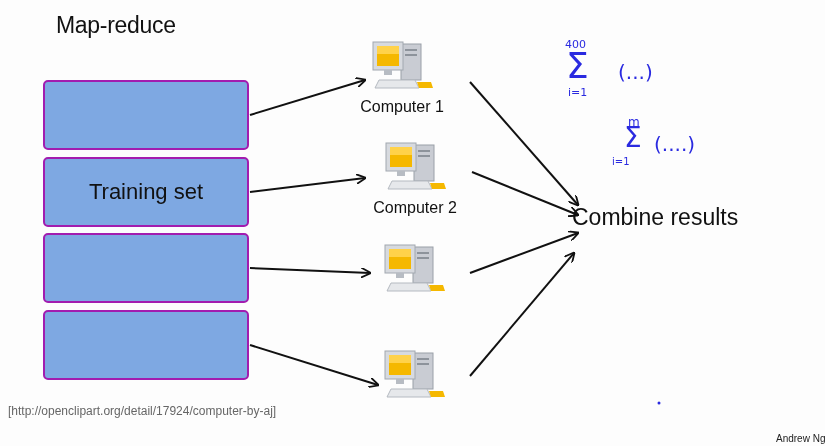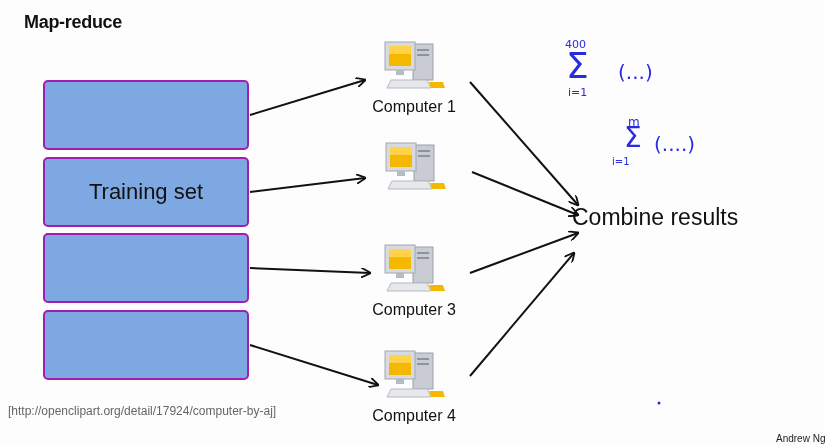--- a/index.html
+++ b/index.html
@@ -3,22 +3,22 @@
   <meta charset="utf-8">
   <style>
     html, body { margin: 0; padding: 0; }
     body {
       width: 825px; height: 446px; position: relative; overflow: hidden;
       background: #fdfdfd;
       font-family: "Liberation Sans", "DejaVu Sans", sans-serif;
       color: #111;
     }
     .title {
-      position: absolute; left: 24px; top: 12px;
-      font-size: 18px; font-weight: bold; letter-spacing: -0.3px;
+      position: absolute; left: 56px; top: 12px;
+      font-size: 23px; font-weight: normal; letter-spacing: -0.3px;
     }
     .block {
       position: absolute; left: 43px; width: 206px; height: 70px;
       background: #7ea8e2; border: 2px solid #a21caf; border-radius: 5px;
       box-sizing: border-box; display: flex; align-items: center; justify-content: center;
       font-size: 22px; color: #111;
     }
     .computer {
       position: absolute; width: 110px; text-align: center;
     }
@@ -56,21 +56,21 @@
   <line x1="250" y1="192" x2="365" y2="178" stroke="#111" stroke-width="2" marker-end="url(#ah)"></line>
   <line x1="250" y1="268" x2="370" y2="273" stroke="#111" stroke-width="2" marker-end="url(#ah)"></line>
   <line x1="250" y1="345" x2="378" y2="385" stroke="#111" stroke-width="2" marker-end="url(#ah)"></line>
   <line x1="470" y1="82" x2="578" y2="205" stroke="#111" stroke-width="2" marker-end="url(#ah)"></line>
   <line x1="472" y1="172" x2="578" y2="215" stroke="#111" stroke-width="2" marker-end="url(#ah)"></line>
   <line x1="470" y1="273" x2="578" y2="233" stroke="#111" stroke-width="2" marker-end="url(#ah)"></line>
   <line x1="470" y1="376" x2="574" y2="253" stroke="#111" stroke-width="2" marker-end="url(#ah)"></line>
   <circle cx="659" cy="403" r="1.5" fill="#2a2ae0"></circle>
 </svg>
 
-<div class="computer" style="left:359px;top:40px">
+<div class="computer" style="left:347px;top:40px">
   <svg class="icon" viewBox="0 0 70 56">
     <rect x="34" y="4" width="20" height="36" fill="#c9ccd3" stroke="#9aa0a8"></rect>
     <rect x="38" y="9" width="12" height="2" fill="#8d939b"></rect>
       <rect x="38" y="14" width="12" height="2" fill="#8d939b"></rect>
     <rect x="6" y="2" width="30" height="28" fill="#d7dadf" stroke="#a2a8b0"></rect>
     <rect x="10" y="6" width="22" height="20" fill="#f5b800"></rect>
       <rect x="10" y="6" width="22" height="8" fill="#ffd24a"></rect>
     <rect x="17" y="30" width="8" height="5" fill="#b7bcc3"></rect>
     <polygon points="12,40 48,40 52,48 8,48" fill="#e6e8eb" stroke="#b5bac1"></polygon>
     <polygon points="50,42 64,42 66,48 52,48" fill="#f5b800"></polygon>
@@ -82,48 +82,47 @@
     <rect x="34" y="4" width="20" height="36" fill="#c9ccd3" stroke="#9aa0a8"></rect>
     <rect x="38" y="9" width="12" height="2" fill="#8d939b"></rect>
       <rect x="38" y="14" width="12" height="2" fill="#8d939b"></rect>
     <rect x="6" y="2" width="30" height="28" fill="#d7dadf" stroke="#a2a8b0"></rect>
     <rect x="10" y="6" width="22" height="20" fill="#f5b800"></rect>
       <rect x="10" y="6" width="22" height="8" fill="#ffd24a"></rect>
     <rect x="17" y="30" width="8" height="5" fill="#b7bcc3"></rect>
     <polygon points="12,40 48,40 52,48 8,48" fill="#e6e8eb" stroke="#b5bac1"></polygon>
     <polygon points="50,42 64,42 66,48 52,48" fill="#f5b800"></polygon>
   </svg>
+  <div class="label">Computer 2</div>
 </div>
 <div class="computer" style="left:359px;top:243px">
   <svg class="icon" viewBox="0 0 70 56">
     <rect x="34" y="4" width="20" height="36" fill="#c9ccd3" stroke="#9aa0a8"></rect>
     <rect x="38" y="9" width="12" height="2" fill="#8d939b"></rect>
       <rect x="38" y="14" width="12" height="2" fill="#8d939b"></rect>
     <rect x="6" y="2" width="30" height="28" fill="#d7dadf" stroke="#a2a8b0"></rect>
     <rect x="10" y="6" width="22" height="20" fill="#f5b800"></rect>
       <rect x="10" y="6" width="22" height="8" fill="#ffd24a"></rect>
     <rect x="17" y="30" width="8" height="5" fill="#b7bcc3"></rect>
     <polygon points="12,40 48,40 52,48 8,48" fill="#e6e8eb" stroke="#b5bac1"></polygon>
     <polygon points="50,42 64,42 66,48 52,48" fill="#f5b800"></polygon>
   </svg>
-  <div class="label">Computer 3</div>
 </div>
 <div class="computer" style="left:359px;top:349px">
   <svg class="icon" viewBox="0 0 70 56">
     <rect x="34" y="4" width="20" height="36" fill="#c9ccd3" stroke="#9aa0a8"></rect>
     <rect x="38" y="9" width="12" height="2" fill="#8d939b"></rect>
       <rect x="38" y="14" width="12" height="2" fill="#8d939b"></rect>
     <rect x="6" y="2" width="30" height="28" fill="#d7dadf" stroke="#a2a8b0"></rect>
     <rect x="10" y="6" width="22" height="20" fill="#f5b800"></rect>
       <rect x="10" y="6" width="22" height="8" fill="#ffd24a"></rect>
     <rect x="17" y="30" width="8" height="5" fill="#b7bcc3"></rect>
     <polygon points="12,40 48,40 52,48 8,48" fill="#e6e8eb" stroke="#b5bac1"></polygon>
     <polygon points="50,42 64,42 66,48 52,48" fill="#f5b800"></polygon>
   </svg>
-  <div class="label">Computer 4</div>
 </div>
 
 <div class="combine">Combine results</div>
 
 <div class="hw" style="left:565px;top:38px;font-size:11px">400</div>
 <div class="hw" style="left:566px;top:48px;font-size:36px;line-height:36px">Σ</div>
 <div class="hw" style="left:568px;top:86px;font-size:11px">i=1</div>
 <div class="hw" style="left:618px;top:60px;font-size:20px">(...)</div>
 
 <div class="hw" style="left:628px;top:115px;font-size:12px">m</div>

